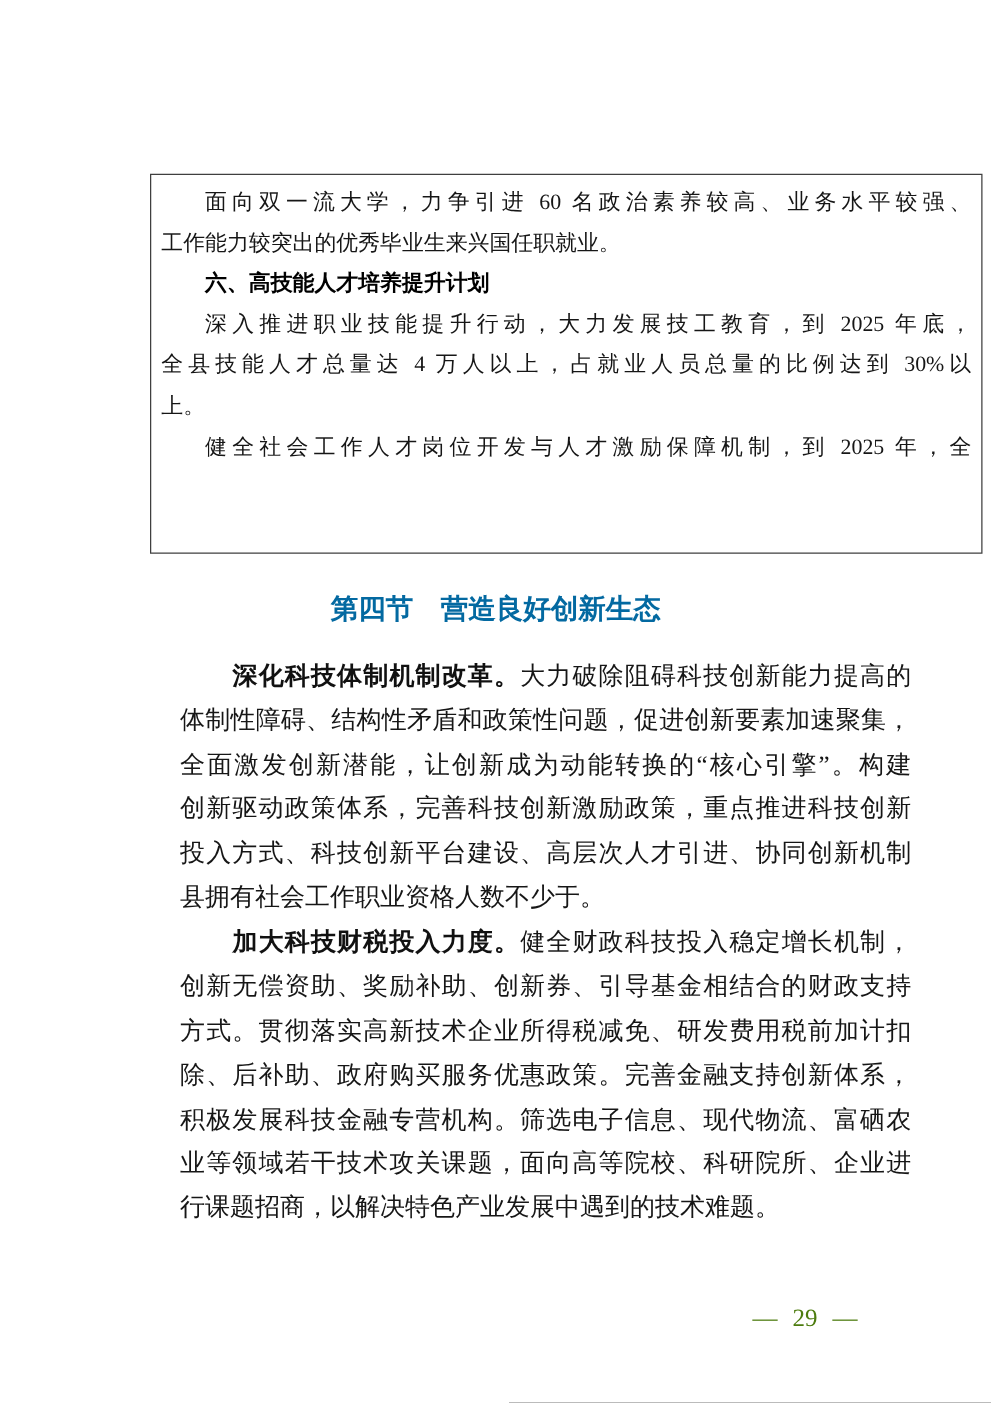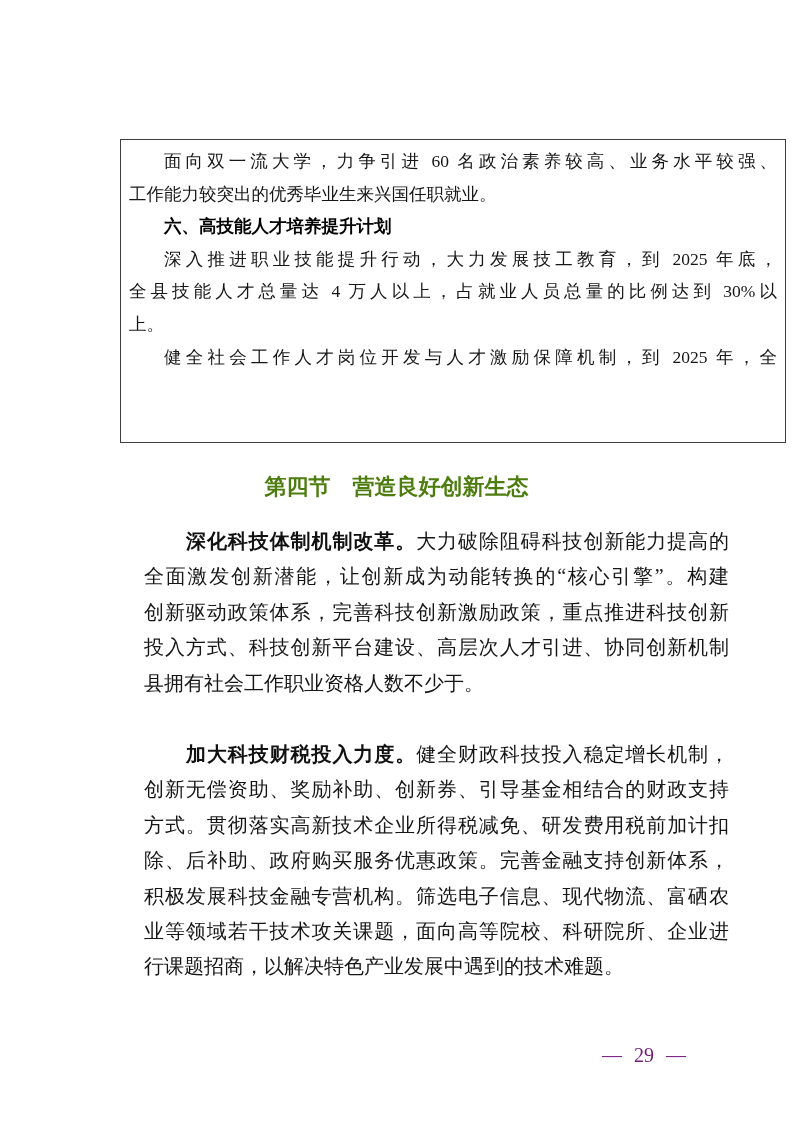--- a/index.html
+++ b/index.html
@@ -43,21 +43,21 @@
   }
   
   .section-heading{
     position:absolute;
     left:0;top:470px;width:793px;
     text-align:center;
     font-family:"Liberation Sans","DejaVu Sans",sans-serif;
     font-size:22px;
     font-weight:bold;
     line-height:34px;
-    color:#4d7c0f;
+    color:#0369a1;
   }
   .section-heading .ttl{margin-left:22px;}
   
   .body-block{
     position:absolute;
     left:104px;
     width:585px;
     margin-left:40px;
   }
   .p1{top:524px;}
@@ -74,21 +74,21 @@
     font-weight:bold;
     color:#111;
   }
   
   .footer{
     position:absolute;
     top:1041px;
     right:107px;
     font-size:20px;
     line-height:28px;
-    color:#701a75;
+    color:#4d7c0f;
     white-space:nowrap;
   }
   .footer .num{margin:0 12px;}
 </style>
 </head>
 <body>
 
 <div class="page">
 
   <div class="excerpt-box">
@@ -100,20 +100,21 @@
     <div class="box-line">上。</div>
     <div class="box-line just indent">健全社会工作人才岗位开发与人才激励保障机制，到 2025 年，全</div>
   </div>
 
   <div class="section-heading">
     <span class="num">第四节</span><span class="ttl">营造良好创新生态</span>
   </div>
 
   <div class="body-block p1">
     <div class="bl just indent2"><span class="lead">深化科技体制机制改革。</span><span>大力破除阻碍科技创新能力提高的</span></div>
+    <div class="bl just">体制性障碍、结构性矛盾和政策性问题，促进创新要素加速聚集，</div>
     <div class="bl just">全面激发创新潜能，让创新成为动能转换的“核心引擎”。构建</div>
     <div class="bl just">创新驱动政策体系，完善科技创新激励政策，重点推进科技创新</div>
     <div class="bl just">投入方式、科技创新平台建设、高层次人才引进、协同创新机制</div>
     <div class="bl">县拥有社会工作职业资格人数不少于。</div>
   </div>
 
   <div class="body-block p2">
     <div class="bl just indent2"><span class="lead">加大科技财税投入力度。</span><span>健全财政科技投入稳定增长机制，</span></div>
     <div class="bl just">创新无偿资助、奖励补助、创新券、引导基金相结合的财政支持</div>
     <div class="bl just">方式。贯彻落实高新技术企业所得税减免、研发费用税前加计扣</div>

